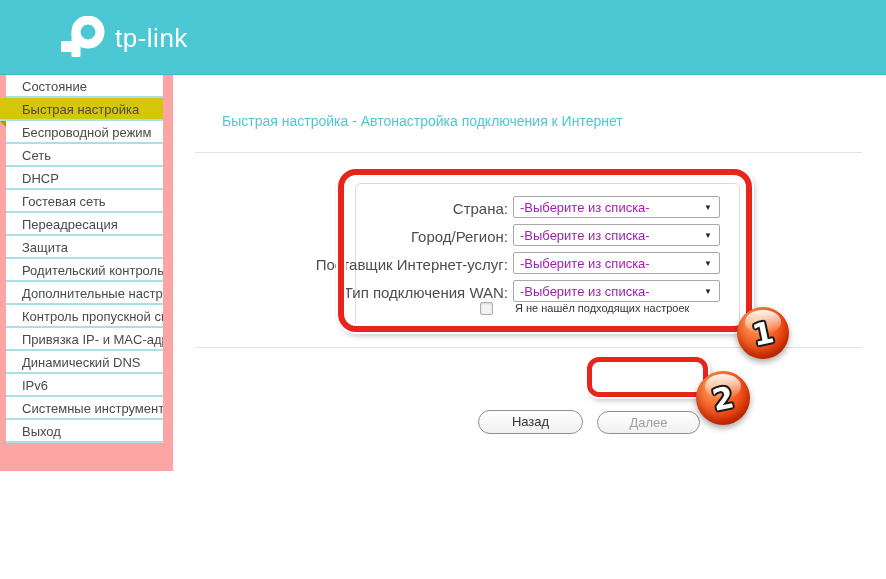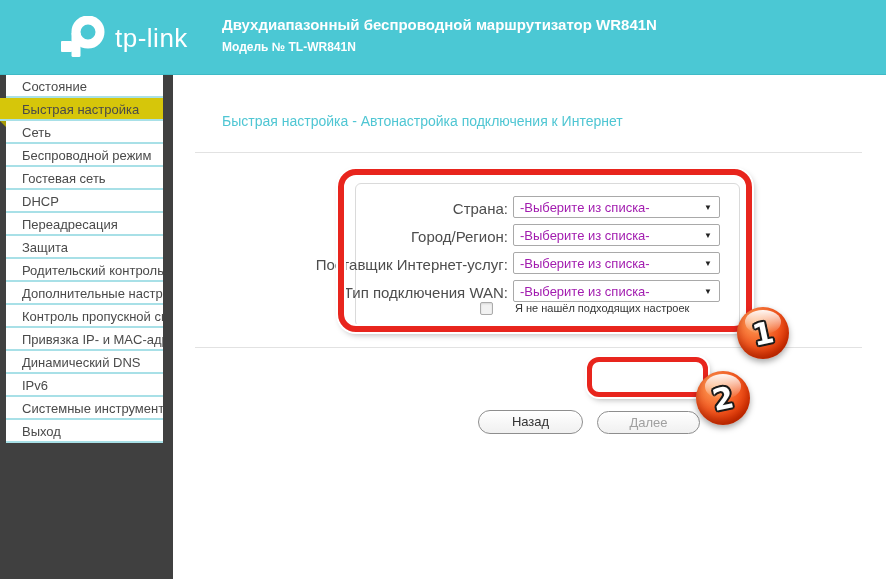--- a/index.html
+++ b/index.html
@@ -8,21 +8,21 @@
 
   
   .header { position:absolute; left:0; top:0; width:886px; height:75px; background:#4bc8d4; border-bottom:1px solid #3fbac6; }
   .logo { position:absolute; left:60px; top:16px; display:flex; align-items:center; gap:9px; }
   .logo-text { color:#fff; font-size:26px; letter-spacing:0.5px; }
   .header-titles { position:absolute; left:222px; top:16px; color:#fff; }
   .header-title { font-size:15px; font-weight:bold; }
   .header-model { font-size:12px; font-weight:bold; margin-top:7px; }
 
   
-  .sidebar { position:absolute; left:0; top:75px; width:173px; height:504px; background:#404040;padding-left:25px; }
+  .sidebar { position:absolute; left:0; top:75px; width:173px; height:396px; background:#fca5a5;padding-left:25px; }
   .menu { position:absolute; left:0; top:0; width:173px; }
   .menu-item { position:relative; margin-left:6px; width:157px; height:23px; background:#fff;
     border-bottom:2px solid #a8e0e7; font-size:13px; color:#4a4a4a; line-height:23px;
     padding-left:16px; white-space:nowrap; overflow:hidden; cursor:pointer; }
   .menu-item.selected { margin-left:0; width:163px; padding-left:22px; background:#d6c60a; overflow:visible; }
   .menu-item.selected::after { content:""; position:absolute; left:0; bottom:-8px;
     border-top:6px solid #a89b07; border-left:6px solid transparent; }
 
   
   .content { position:absolute; left:173px; top:75px; width:713px; height:504px; background:#fff; }
@@ -75,34 +75,30 @@
 
   <header class="header">
     <div class="logo">
       <svg width="46" height="44" viewBox="0 0 46 44">
         <circle cx="28" cy="16" r="12" fill="none" stroke="#ffffff" stroke-width="9"></circle>
         <rect x="11.5" y="16" width="9" height="25" rx="1.5" fill="#ffffff"></rect>
         <rect x="1" y="25" width="11" height="11" rx="1" fill="#ffffff"></rect>
       </svg>
       <span class="logo-text">tp-link</span>
     </div>
-    <div class="header-titles">
-      <div class="header-title">Двухдиапазонный беспроводной маршрутизатор WR841N</div>
-      <div class="header-model">Модель № TL-WR841N</div>
-    </div>
   </header>
 
   <nav class="sidebar">
     <div class="menu">
       <div class="menu-item">Состояние</div>
       <div class="menu-item selected">Быстрая настройка</div>
+      <div class="menu-item">Беспроводной режим</div>
       <div class="menu-item">Сеть</div>
-      <div class="menu-item">Беспроводной режим</div>
+      <div class="menu-item">DHCP</div>
       <div class="menu-item">Гостевая сеть</div>
-      <div class="menu-item">DHCP</div>
       <div class="menu-item">Переадресация</div>
       <div class="menu-item">Защита</div>
       <div class="menu-item">Родительский контроль</div>
       <div class="menu-item">Дополнительные настройки</div>
       <div class="menu-item">Контроль пропускной способности</div>
       <div class="menu-item">Привязка IP- и MAC-адресов</div>
       <div class="menu-item">Динамический DNS</div>
       <div class="menu-item">IPv6</div>
       <div class="menu-item">Системные инструменты</div>
       <div class="menu-item">Выход</div>

